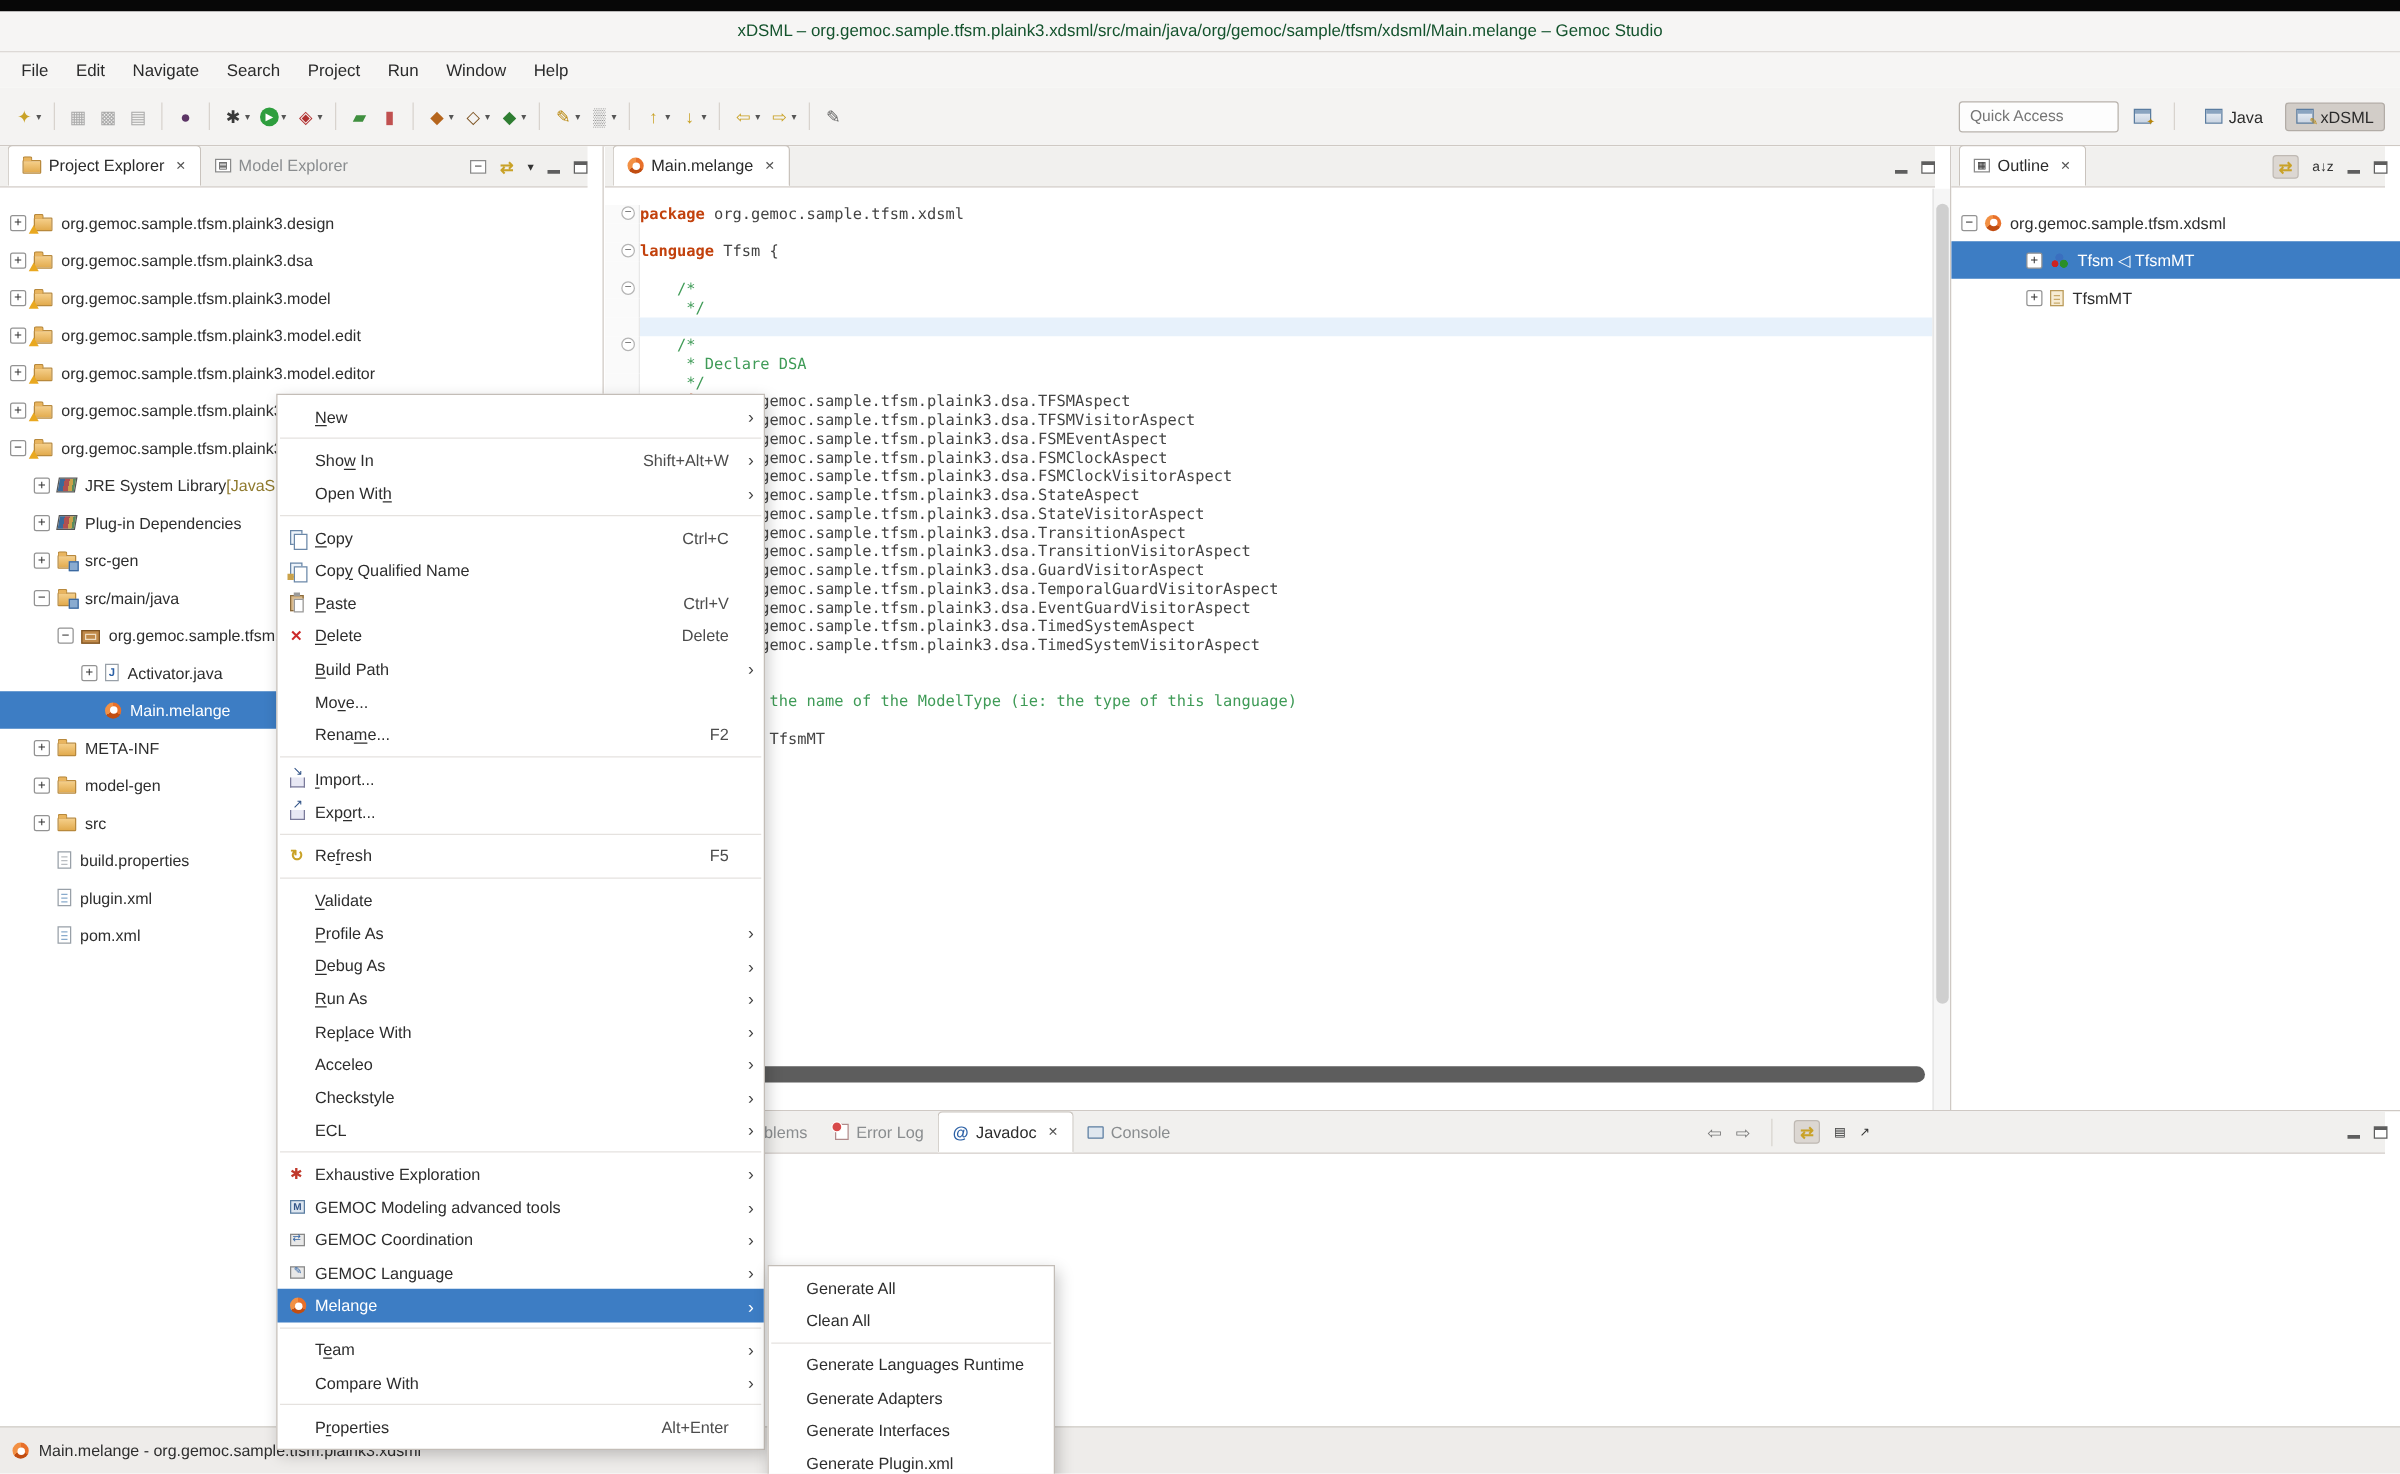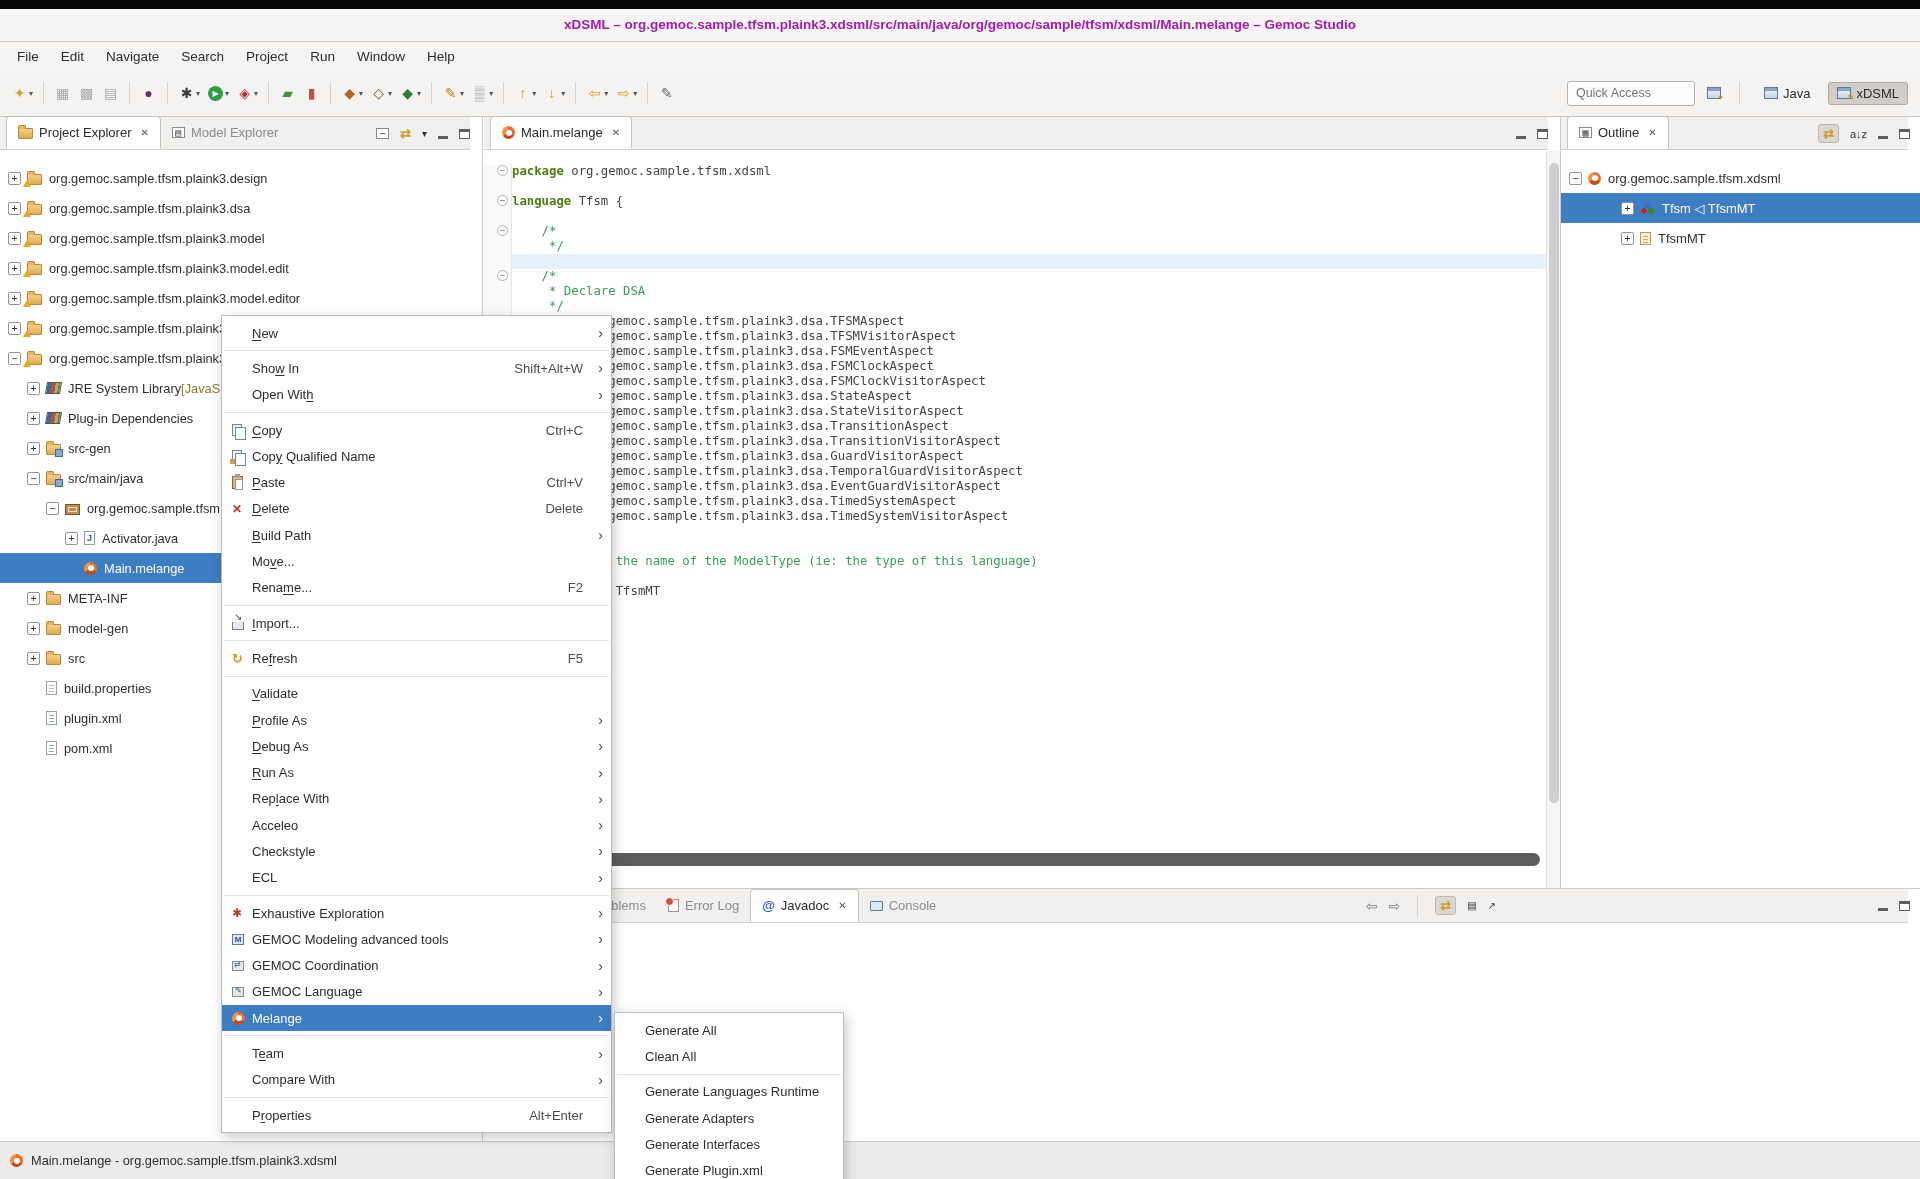--- a/index.html
+++ b/index.html
@@ -4,21 +4,21 @@
 <style>
   * { margin:0; padding:0; box-sizing:border-box; }
   html,body { width:1920px; height:1179px; overflow:hidden; background:#fff;
     font-family:"Liberation Sans", sans-serif; }
   body { position:relative; }
   u { text-decoration:underline; text-underline-offset:2px; }
 
   
   .titlebar { position:absolute; left:0; top:0; width:1920px; height:42px; background:#f6f5f4; border-bottom:1px solid #d5d0cb; }
   .titlebar-top { position:absolute; left:0; top:0; right:0; height:9px; background:#070707; }
-  .titlebar-text { position:absolute; left:0; top:9px; right:0; height:33px; line-height:31px; text-align:center; font-weight:bold; font-size:13.5px; color:#a21caf; }
+  .titlebar-text { position:absolute; left:0; top:9px; right:0; height:33px; line-height:31px; text-align:center; font-weight:normal; font-size:13.5px; color:#14532d; }
 
   
   .menubar { position:absolute; left:0; top:42px; width:100%; height:28px; background:#f6f5f4; display:flex; align-items:center; padding-left:6px; }
   .mb-item { padding:4px 11px; font-size:13.5px; color:#2b2b2b; }
 
   
   .toolbar { position:absolute; left:0; top:70px; width:100%; height:47px; background:#f4f3f2; border-bottom:1px solid #cfc9c4; display:flex; align-items:center; }
   #toolbar-icons { display:flex; align-items:center; padding-left:8px; gap:1px; }
   .tbtn { display:flex; align-items:center; padding:4px 3px; border-radius:3px; }
   .tglyph { font-size:14px; line-height:16px; width:17px; text-align:center; }
@@ -79,21 +79,21 @@
 
   
   .editor { position:absolute; left:484px; top:117px; width:1076px; height:771px; background:#fff; }
   .editor .tabbar { padding-left:6px; }
   .editor-content { position:absolute; top:34px; left:0; right:14px; bottom:0; padding-top:13px; overflow:hidden; background:#fff; }
   .code-row { display:flex; height:15px; }
   .gutter-cell { width:28px; flex:none; background:#fafafa; border-right:1px solid #e8e8e8; position:relative; }
   .fold { position:absolute; right:3px; top:1px; width:11px; height:11px; border:1px solid #b5b5b5; border-radius:50%; font:9px/9px "DejaVu Sans Mono",monospace; text-align:center; color:#777; background:#fff; }
   .code-cell { flex:1; font:12.3px/15px "DejaVu Sans Mono",monospace; white-space:pre; color:#444; }
   .code-cell.hl { background:#e7f1fb; }
-  .c-kw { color:#4d7c0f; font-weight:bold; }
+  .c-kw { color:#c2410c; font-weight:bold; }
   .c-cm { color:#3f9b57; }
   .c-st { color:#2637c8; }
   .c-pl { color:#444; }
   .hscroll { position:absolute; left:22px; top:736px; width:1034px; height:13px; background:#5d5d5d; border-radius:7px; }
   .vscroll-track { position:absolute; right:0; top:34px; bottom:0; width:14px; background:#f6f6f6; border-left:1px solid #e2e2e2; }
   .vscroll-thumb { position:absolute; left:2px; top:12px; width:10px; height:640px; background:#cfcfcf; border-radius:5px; }
 
   
   .outline { left:1560px; top:117px; width:360px; height:771px; border-left:1px solid #cfc9c4; }
   .outline .tree-row { font-size:13px; }
@@ -685,20 +685,27 @@
       <span class="mi-arrow"></span>
     </div>
     <div class="menu-sep"></div>
     <div class="menu-item">
       <span class="mi-ic">
         <span class="mi-import"></span>
       </span>
       <span class="mi-label"><u>I</u>mport...</span>
       <span class="mi-arrow"></span>
     </div>
+    <div class="menu-item">
+      <span class="mi-ic">
+        <span class="mi-export"></span>
+      </span>
+      <span class="mi-label">Exp<u>o</u>rt...</span>
+      <span class="mi-arrow"></span>
+    </div>
     <div class="menu-sep"></div>
     <div class="menu-item">
       <span class="mi-ic">
         <span class="mi-refresh">↻</span>
       </span>
       <span class="mi-label">Re<u>f</u>resh</span>
       <span class="mi-short">F5</span>
       <span class="mi-arrow"></span>
     </div>
     <div class="menu-sep"></div>

